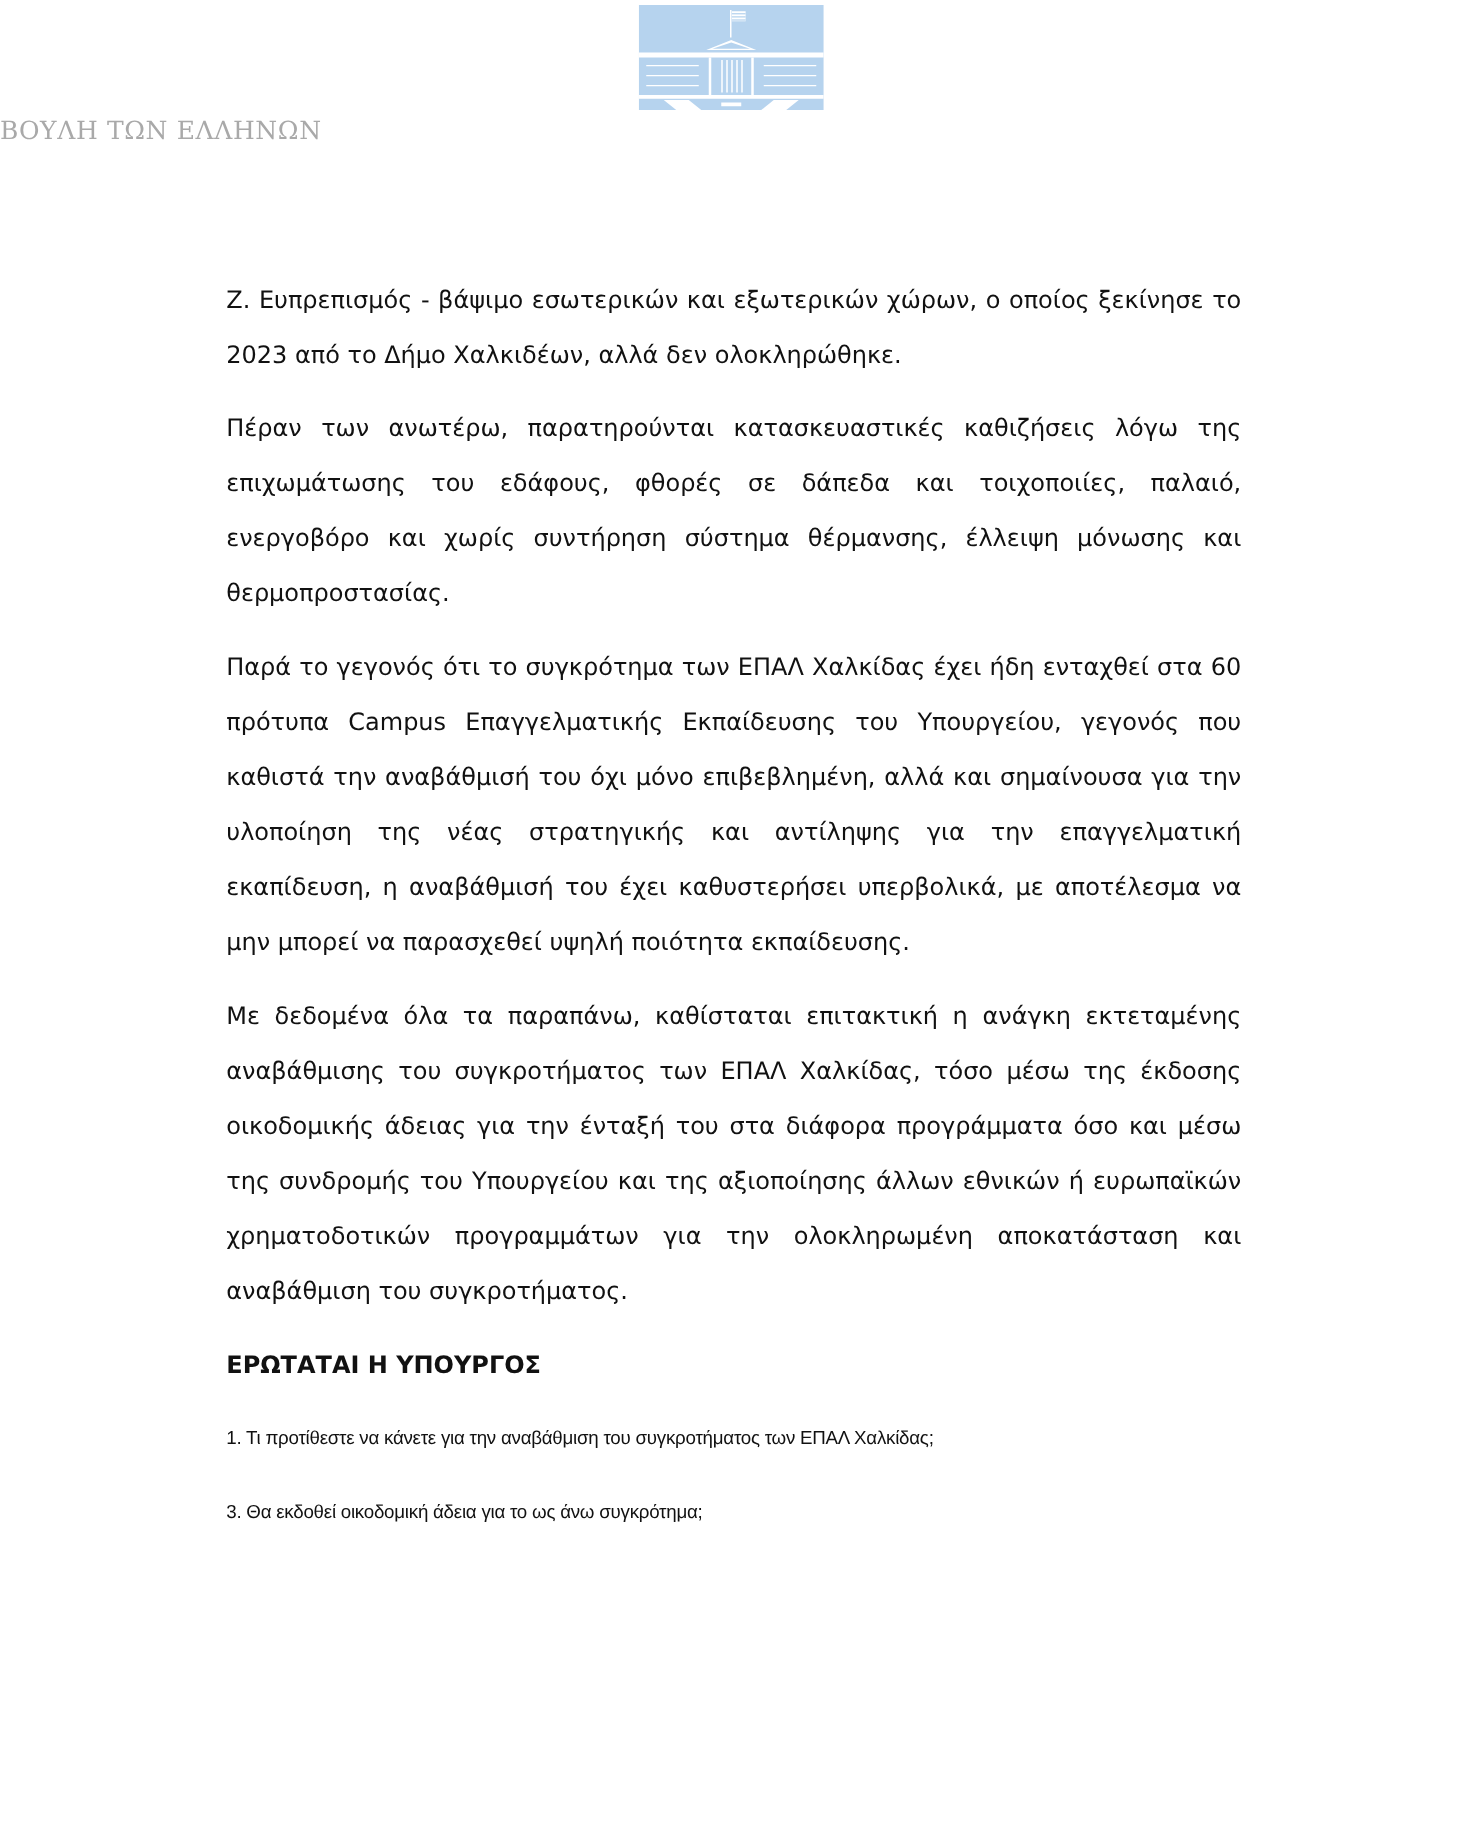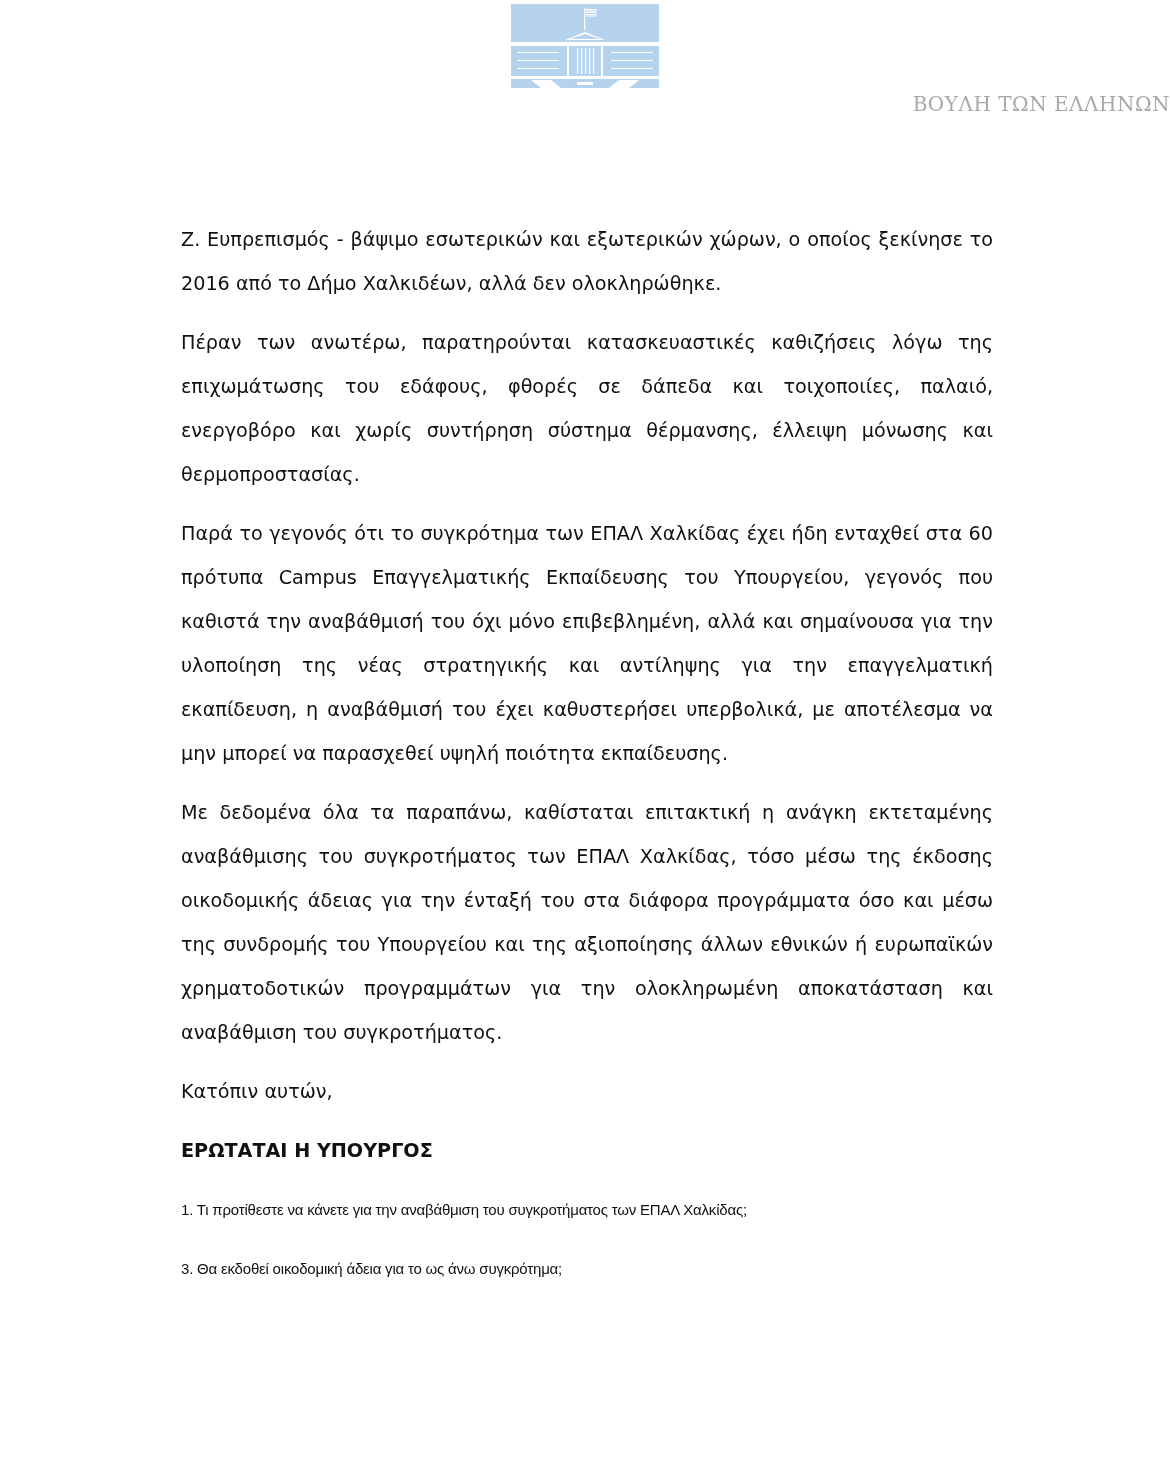--- a/index.html
+++ b/index.html
@@ -27,21 +27,21 @@
       left: 511px;
       top: 4px;
       width: 148px;
       height: 84px;
     }
     .org-name {
       position: absolute;
       left: 0;
       width: 1170px;
       top: 92px;
-      text-align: right;
+      text-align: left;
       font-family: "DejaVu Serif", "Liberation Serif", serif;
       font-size: 20px;
       letter-spacing: 0.5px;
       color: #a9a9a9;
     }
     .content {
       position: absolute;
       left: 181px;
       top: 218px;
       width: 812px;
@@ -102,21 +102,20 @@
 
       <polygon points="20,76 40,76 50,84 30,84"></polygon>
       <polygon points="128,76 108,76 98,84 118,84"></polygon>
       <rect x="66" y="78" width="16" height="3"></rect>
     </g>
   </svg>
   <div class="org-name">ΒΟΥΛΗ ΤΩΝ ΕΛΛΗΝΩΝ</div>
 </div>
 
 <div class="content">
-  <p class="para">Ζ. Ευπρεπισμός - βάψιμο εσωτερικών και εξωτερικών χώρων, ο οποίος ξεκίνησε το 2016 από το Δήμο Χαλκιδέων, αλλά δεν ολοκληρώθηκε.</p>
+  <p class="para">Ζ. Ευπρεπισμός - βάψιμο εσωτερικών και εξωτερικών χώρων, ο οποίος ξεκίνησε το 2023 από το Δήμο Χαλκιδέων, αλλά δεν ολοκληρώθηκε.</p>
   <p class="para">Πέραν των ανωτέρω, παρατηρούνται κατασκευαστικές καθιζήσεις λόγω της επιχωμάτωσης του εδάφους, φθορές σε δάπεδα και τοιχοποιίες, παλαιό, ενεργοβόρο και χωρίς συντήρηση σύστημα θέρμανσης, έλλειψη μόνωσης και θερμοπροστασίας.</p>
   <p class="para">Παρά το γεγονός ότι το συγκρότημα των ΕΠΑΛ Χαλκίδας έχει ήδη ενταχθεί στα 60 πρότυπα Campus Επαγγελματικής Εκπαίδευσης του Υπουργείου, γεγονός που καθιστά την αναβάθμισή του όχι μόνο επιβεβλημένη, αλλά και σημαίνουσα για την υλοποίηση της νέας στρατηγικής και αντίληψης για την επαγγελματική εκαπίδευση, η αναβάθμισή του έχει καθυστερήσει υπερβολικά, με αποτέλεσμα να μην μπορεί να παρασχεθεί υψηλή ποιότητα εκπαίδευσης.</p>
   <p class="para">Με δεδομένα όλα τα παραπάνω, καθίσταται επιτακτική η ανάγκη εκτεταμένης αναβάθμισης του συγκροτήματος των ΕΠΑΛ Χαλκίδας, τόσο μέσω της έκδοσης οικοδομικής άδειας για την ένταξή του στα διάφορα προγράμματα όσο και μέσω της συνδρομής του Υπουργείου και της αξιοποίησης άλλων εθνικών ή ευρωπαϊκών χρηματοδοτικών προγραμμάτων για την ολοκληρωμένη αποκατάσταση και αναβάθμιση του συγκροτήματος.</p>
-  <p class="para">Κατόπιν αυτών,</p>
   <p class="heading">ΕΡΩΤΑΤΑΙ Η ΥΠΟΥΡΓΟΣ</p>
   <p class="question">1. Τι προτίθεστε να κάνετε για την αναβάθμιση του συγκροτήματος των ΕΠΑΛ Χαλκίδας;</p>
   <p class="question">3. Θα εκδοθεί οικοδομική άδεια για το ως άνω συγκρότημα;</p>
 </div>
 
 </body></html>

